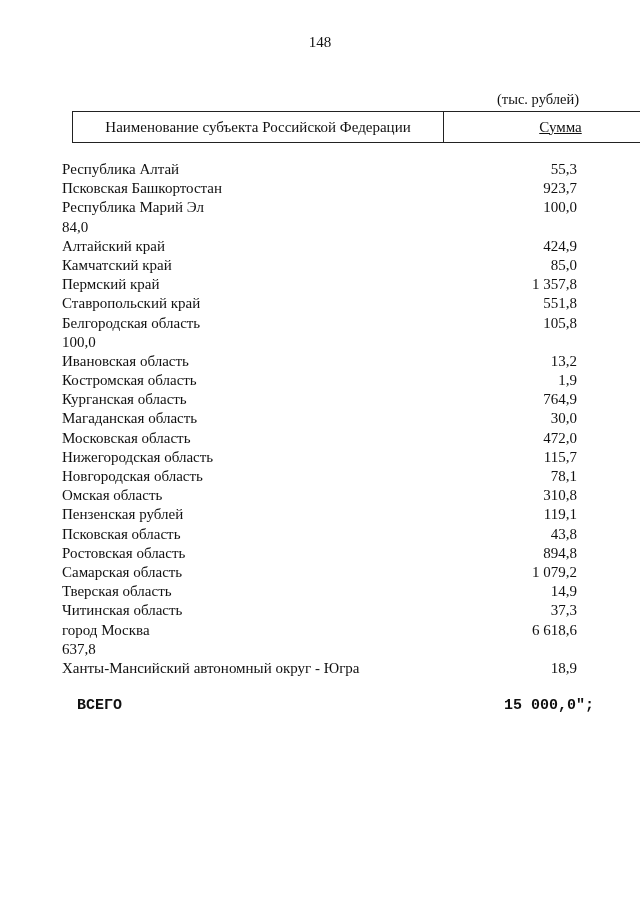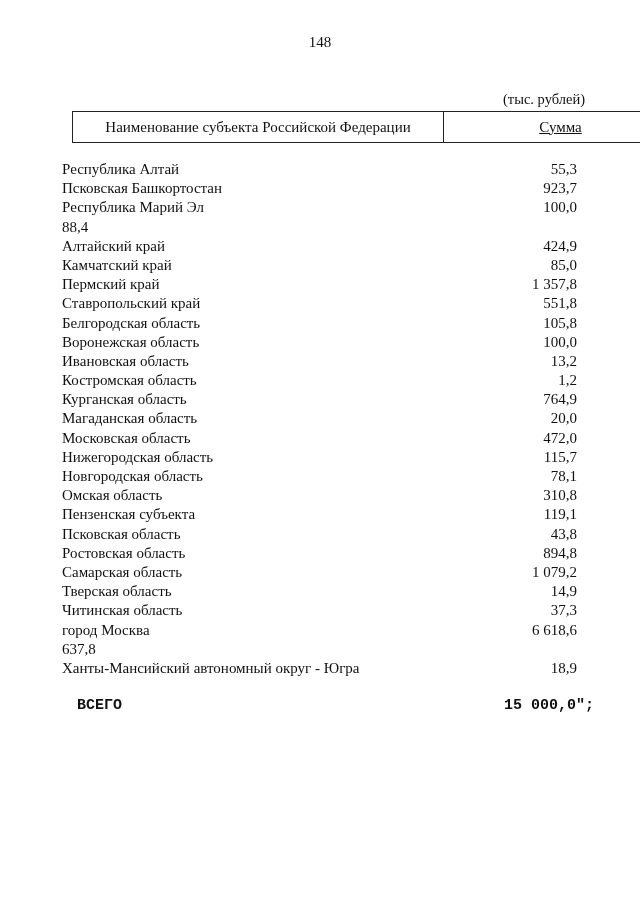--- a/index.html
+++ b/index.html
@@ -5,21 +5,21 @@
     html, body { margin: 0; padding: 0; background: #ffffff; }
     body {
       width: 640px; height: 900px; position: relative; overflow: hidden;
       font-family: "Liberation Serif", "DejaVu Serif", serif; color: #111;
     }
     .page-number {
       position: absolute; top: 34px; left: 0; width: 640px; text-align: center;
       font-size: 15px;
     }
     .units {
-      position: absolute; top: 91px; right: 55px; font-size: 14.5px;
+      position: absolute; top: 91px; right: 61px; font-size: 14.5px;
     }
     .header-table {
       position: absolute; top: 111px; left: 72px; width: 606px; height: 32px;
       border: 1px solid #222; box-sizing: border-box; display: flex;
     }
     .header-table .col-name {
       width: 370px; border-right: 1px solid #222; display: flex; align-items: center;
       justify-content: center; font-size: 15px;
     }
     .header-table .col-sum {
@@ -55,21 +55,21 @@
     </div>
   <div class="row">
       <span>Псковская Башкортостан</span>
       <span>923,7</span>
     </div>
   <div class="row">
       <span>Республика Марий Эл</span>
       <span>100,0</span>
     </div>
   <div class="row">
-      <span>88,4</span>
+      <span>84,0</span>
     </div>
   <div class="row">
       <span>Алтайский край</span>
       <span>424,9</span>
     </div>
   <div class="row">
       <span>Камчатский край</span>
       <span>85,0</span>
     </div>
   <div class="row">
@@ -78,57 +78,56 @@
     </div>
   <div class="row">
       <span>Ставропольский край</span>
       <span>551,8</span>
     </div>
   <div class="row">
       <span>Белгородская область</span>
       <span>105,8</span>
     </div>
   <div class="row">
-      <span>Воронежская область</span>
       <span>100,0</span>
     </div>
   <div class="row">
       <span>Ивановская область</span>
       <span>13,2</span>
     </div>
   <div class="row">
       <span>Костромская область</span>
-      <span>1,2</span>
+      <span>1,9</span>
     </div>
   <div class="row">
       <span>Курганская область</span>
       <span>764,9</span>
     </div>
   <div class="row">
       <span>Магаданская область</span>
-      <span>20,0</span>
+      <span>30,0</span>
     </div>
   <div class="row">
       <span>Московская область</span>
       <span>472,0</span>
     </div>
   <div class="row">
       <span>Нижегородская область</span>
       <span>115,7</span>
     </div>
   <div class="row">
       <span>Новгородская область</span>
       <span>78,1</span>
     </div>
   <div class="row">
       <span>Омская область</span>
       <span>310,8</span>
     </div>
   <div class="row">
-      <span>Пензенская субъекта</span>
+      <span>Пензенская рублей</span>
       <span>119,1</span>
     </div>
   <div class="row">
       <span>Псковская область</span>
       <span>43,8</span>
     </div>
   <div class="row">
       <span>Ростовская область</span>
       <span>894,8</span>
     </div>

